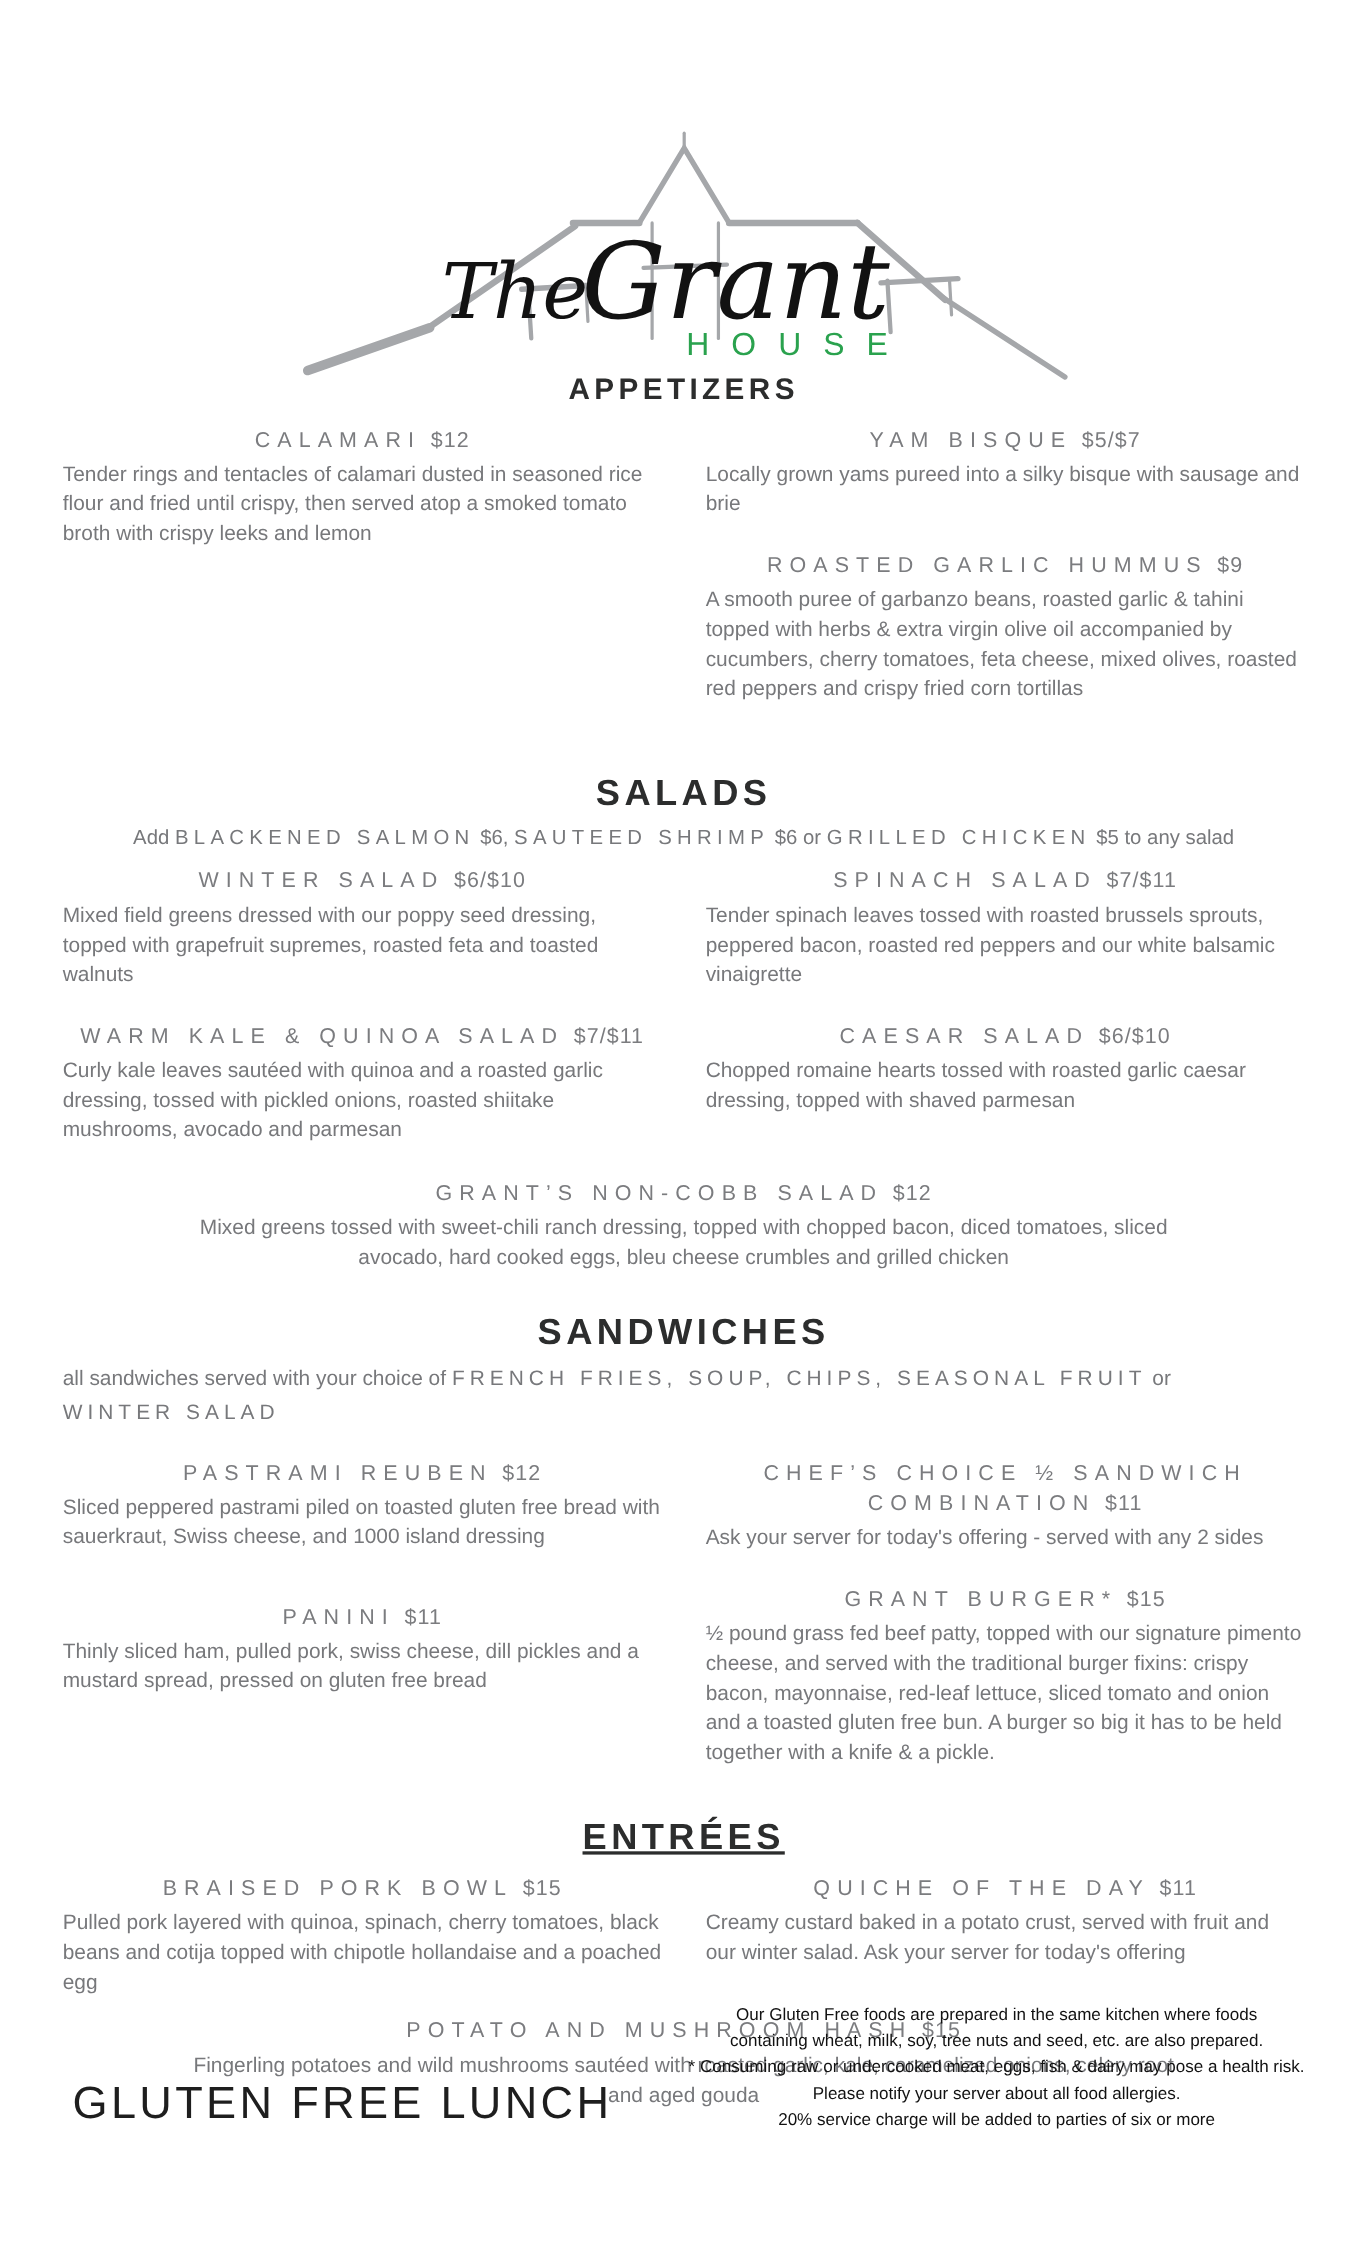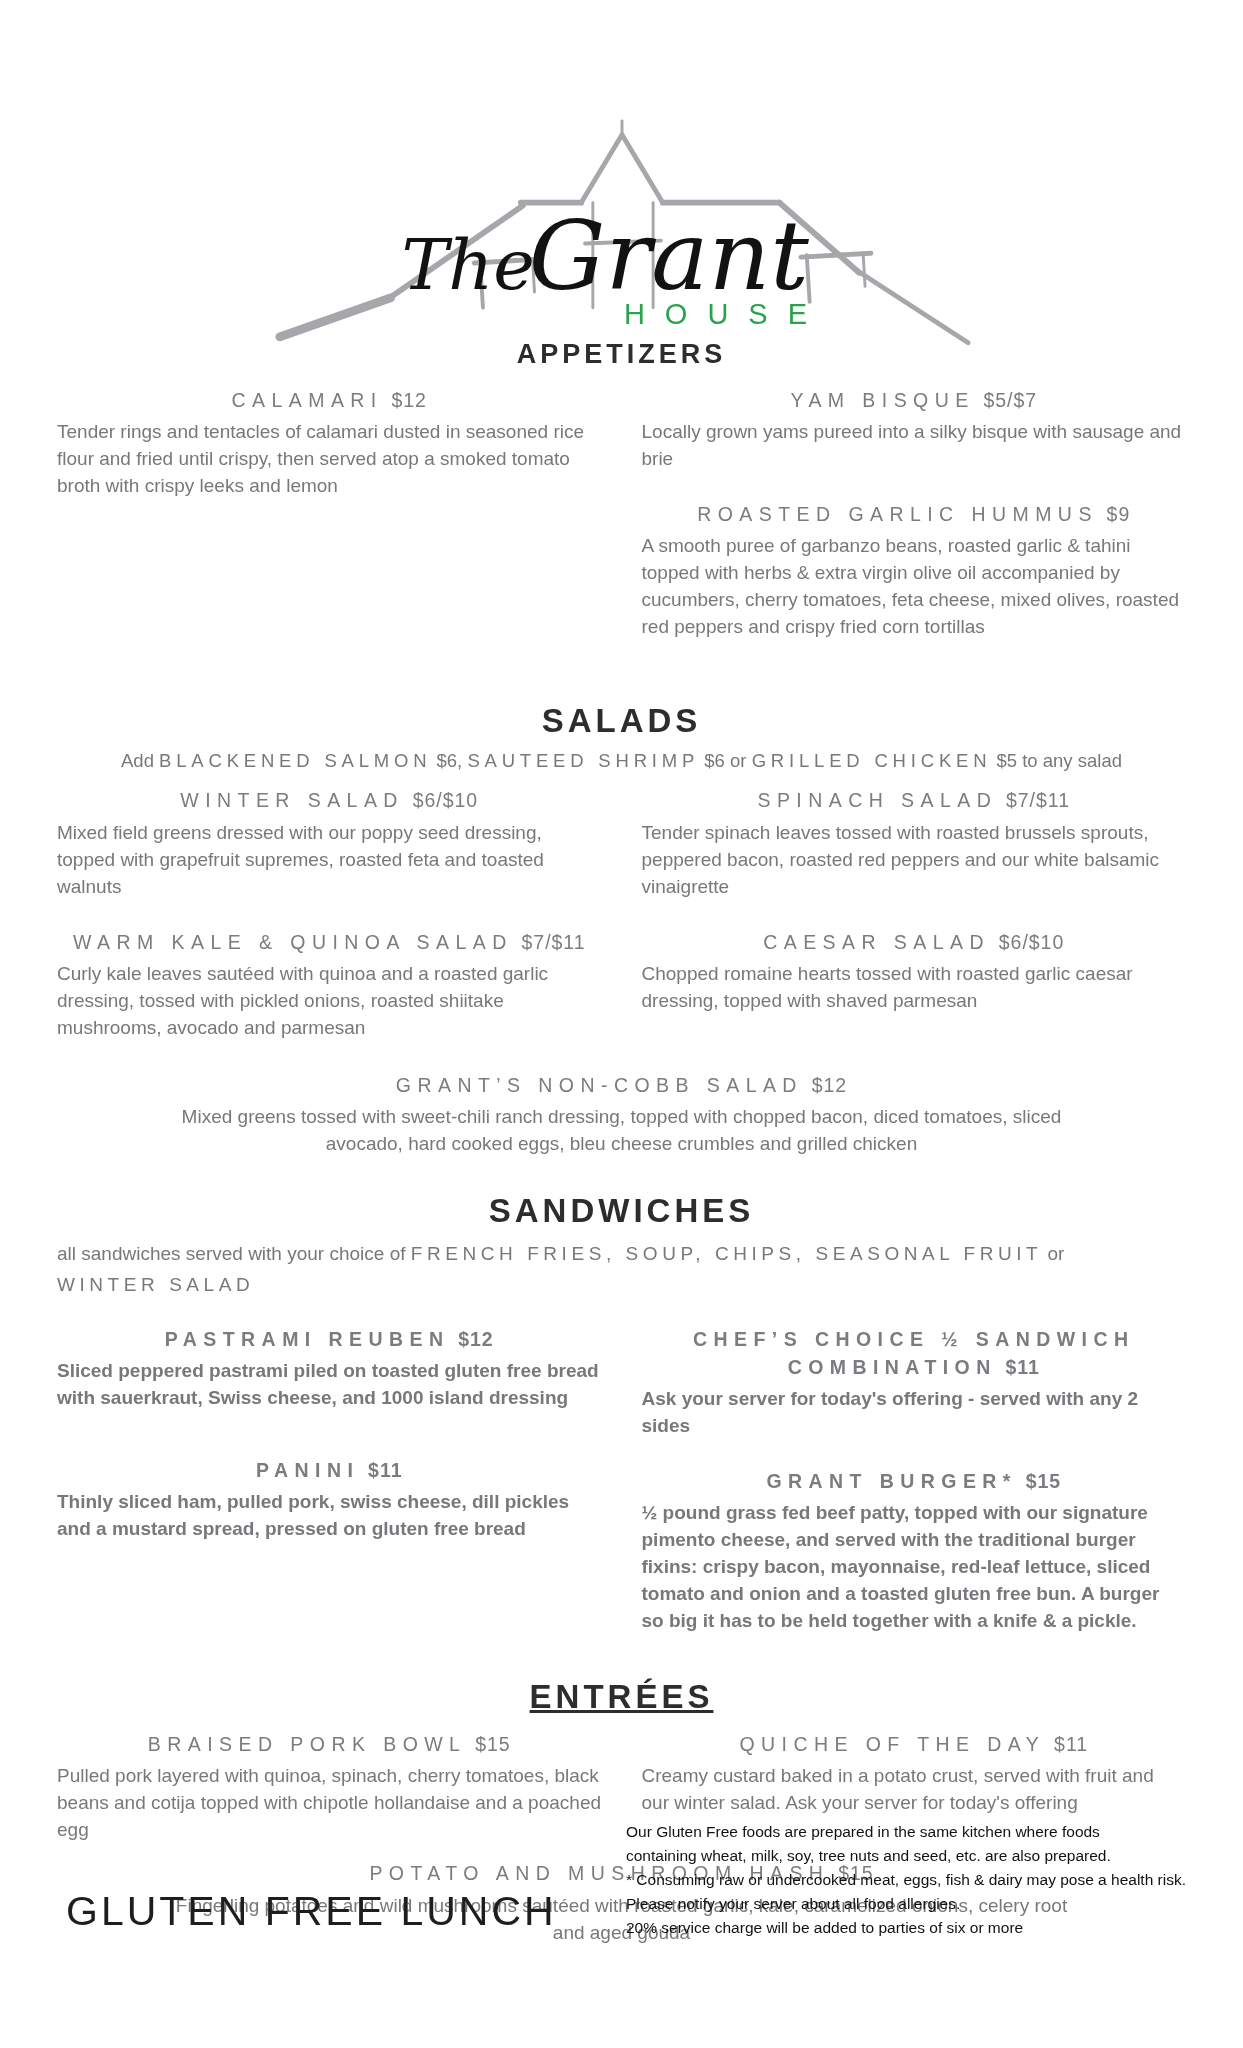--- a/index.html
+++ b/index.html
@@ -33,21 +33,21 @@
   .featured .item-desc{max-width:900px;margin:5px auto 0;text-align:center;}
 
   .add-line{text-align:center;font-size:18.5px;margin-top:10px;white-space:nowrap;color:#77787b;}
   .caps{letter-spacing:0.26em;text-align:right;}
   .note{font-size:19px;line-height:1.65;margin:8px 0 24px;}
   .note .caps{letter-spacing:0.24em;}
 
   
   .footer-title{position:absolute;left:66px;top:1888px;font-size:41px;letter-spacing:3px;
                 color:#1e1e1e;font-weight:500;white-space:nowrap;}
-  .footer-disclaimer{position:absolute;top:1820px;right:57px;text-align:left;
+  .footer-disclaimer{position:absolute;top:1820px;right:57px;text-align:center;
                      font-size:15.5px;line-height:24px;color:#111;font-weight:500;}
 </style>
 </head>
 <body>
 
 <div class="page">
   <div class="inner">
 
     <div class="logo-area">
       <svg class="sketch" width="700" height="250" viewBox="0 0 720 250">
@@ -124,21 +124,21 @@
     </div>
 
     <div class="item featured">
       <div class="item-title"><span class="nm">GRANT’S NON-COBB SALAD</span><span class="pr">$12</span></div>
       <div class="item-desc">Mixed greens tossed with sweet-chili ranch dressing, topped with chopped bacon, diced tomatoes, sliced avocado, hard cooked eggs, bleu cheese crumbles and grilled chicken</div>
     </div>
 
     <div class="sh sh-main">SANDWICHES</div>
     <div class="note"><span>all sandwiches served with your choice of </span><span class="caps">FRENCH FRIES, SOUP, CHIPS, SEASONAL FRUIT</span><span> or</span><br><span class="caps">WINTER SALAD</span></div>
 
-    <div class="columns" style="margin-top:10px;font-weight:bold;">
+    <div class="columns" style="margin-top:10px;">
       <div>
         <div class="item">
           <div class="item-title"><span class="nm">PASTRAMI REUBEN</span><span class="pr">$12</span></div>
           <div class="item-desc">Sliced peppered pastrami piled on toasted gluten free bread with sauerkraut, Swiss cheese, and 1000 island dressing</div>
         </div>
         <div class="item" style="margin-top:44px;">
           <div class="item-title"><span class="nm">PANINI</span><span class="pr">$11</span></div>
           <div class="item-desc">Thinly sliced ham, pulled pork, swiss cheese, dill pickles and a mustard spread, pressed on gluten free bread</div>
         </div>
       </div>

